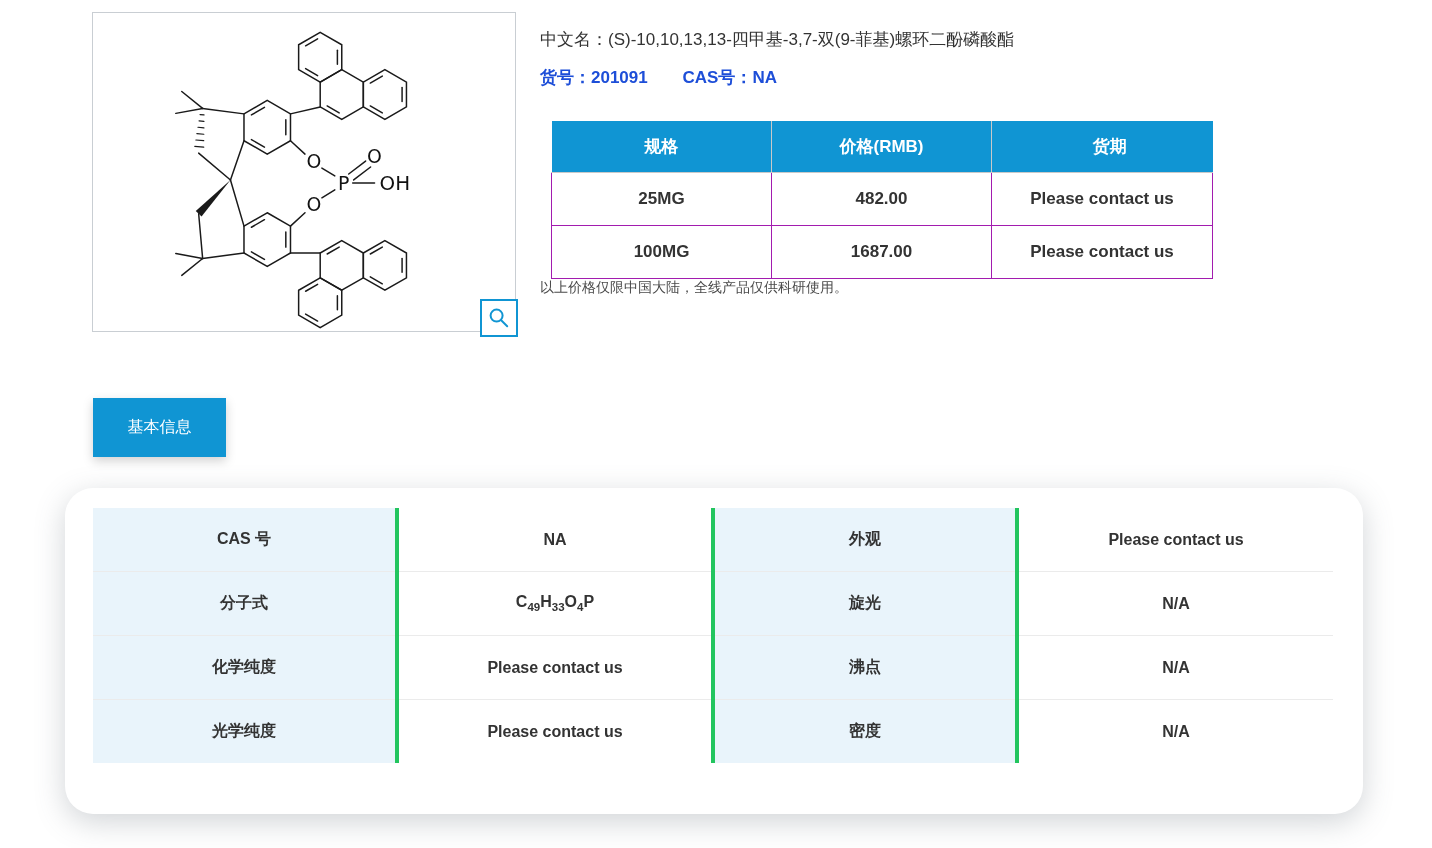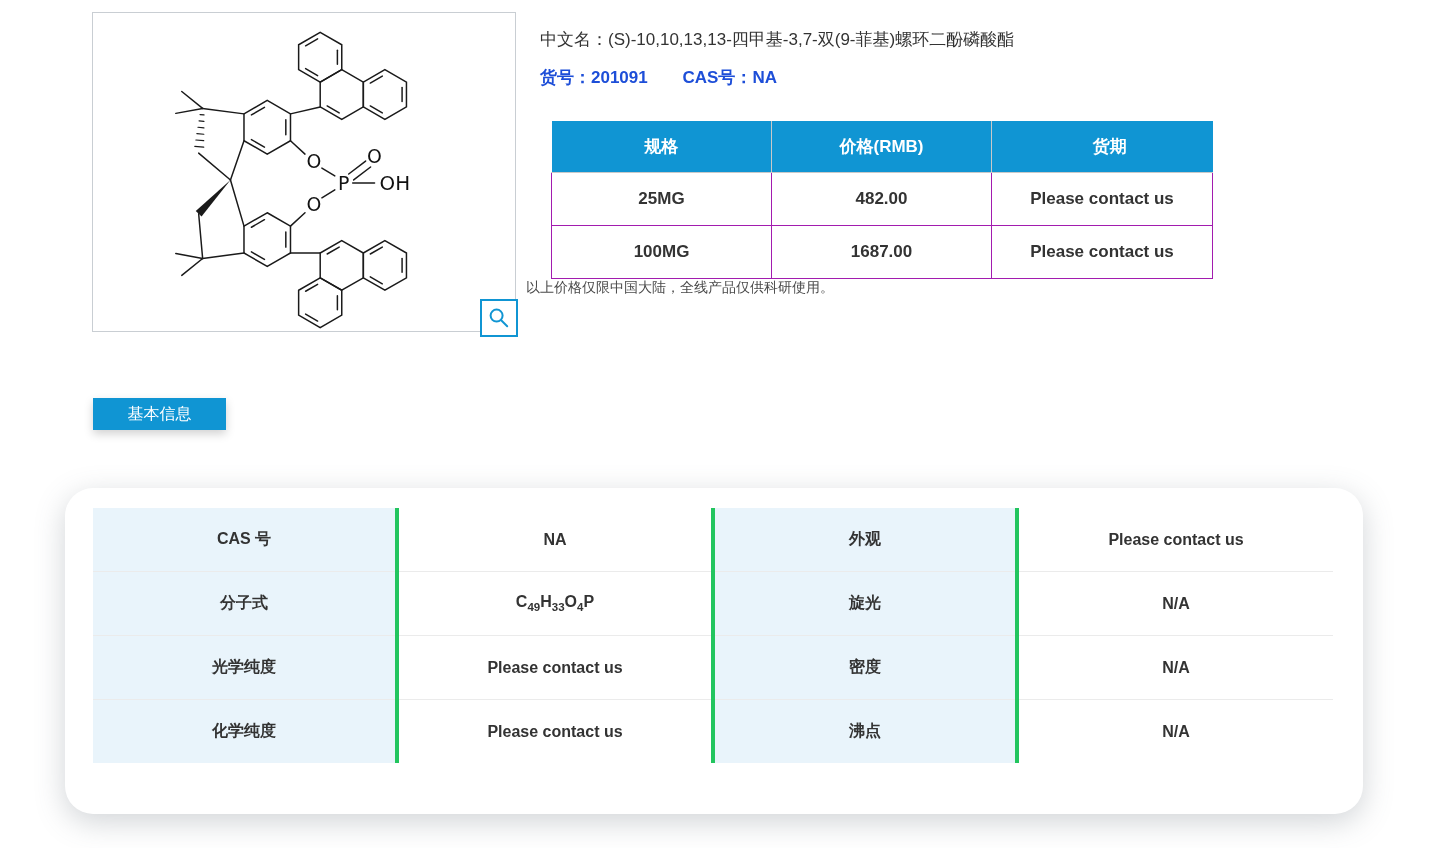--- a/index.html
+++ b/index.html
@@ -28,24 +28,24 @@
   table.price th{
     background:#1095d3;color:#fff;font-size:17px;font-weight:700;height:49px;
     border:1px solid #c9c9c9;border-top:none;
   }
   table.price th:first-child{border-left:none;}
   table.price th:last-child{border-right:none;padding-left:16px;}
   table.price td{
     height:50px;text-align:center;font-size:17px;font-weight:600;color:#333;
     border:1px solid #a21caf;background:#fff;
   }
-  .price-note{position:absolute;left:526px;top:279px;font-size:14px;color:#4a4a4a;}
+  .price-note{position:absolute;left:540px;top:279px;font-size:14px;color:#4a4a4a;}
   
   .tab-btn{
-    position:absolute;left:93px;top:398px;width:133px;height:32px;
+    position:absolute;left:93px;top:398px;width:133px;height:59px;
     background:#1095d3;color:#fff;font-size:16px;border:none;
     display:flex;align-items:center;justify-content:center;cursor:pointer;
     box-shadow:0 4px 10px rgba(0,0,0,.18);
     font-family:"Liberation Sans","DejaVu Sans",sans-serif;
   }
   
   .details-card{
     position:absolute;left:65px;top:488px;width:1298px;height:326px;
     background:#fff;border-radius:28px;
     box-shadow:0 8px 30px rgba(90,100,110,.28);
@@ -189,25 +189,25 @@
       <td class="lab">外观</td>
       <td class="val">Please contact us</td>
     </tr>
     <tr>
       <td class="lab">分子式</td>
       <td class="val"><span>C</span><sub>49</sub><span>H</span><sub>33</sub><span>O</span><sub>4</sub><span>P</span></td>
       <td class="lab">旋光</td>
       <td class="val">N/A</td>
     </tr>
     <tr>
+      <td class="lab">化学纯度</td>
+      <td class="val">Please contact us</td>
+      <td class="lab">沸点</td>
+      <td class="val">N/A</td>
+    </tr>
+    <tr>
       <td class="lab">光学纯度</td>
       <td class="val">Please contact us</td>
       <td class="lab">密度</td>
       <td class="val">N/A</td>
     </tr>
-    <tr>
-      <td class="lab">化学纯度</td>
-      <td class="val">Please contact us</td>
-      <td class="lab">沸点</td>
-      <td class="val">N/A</td>
-    </tr>
   </tbody>
 </table>
 
 </body></html>

